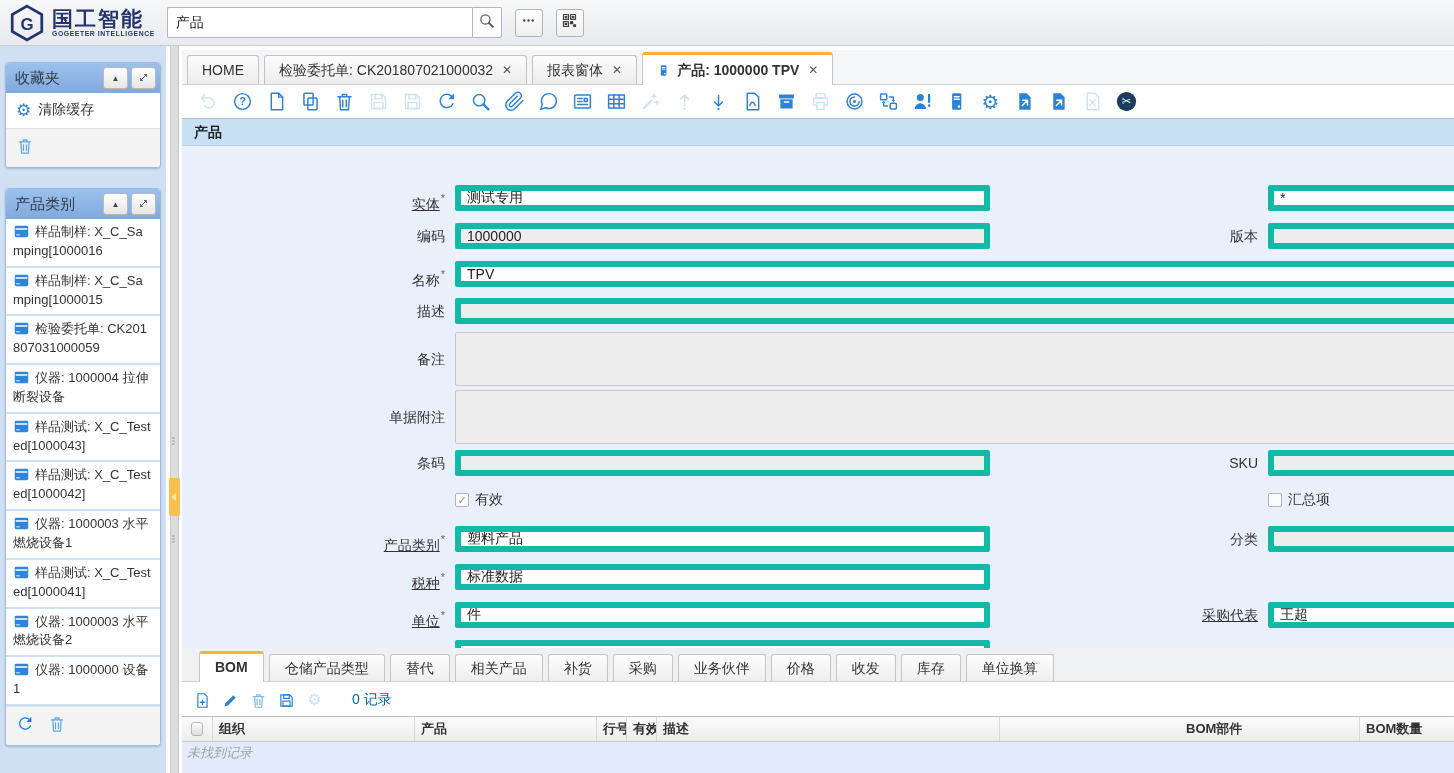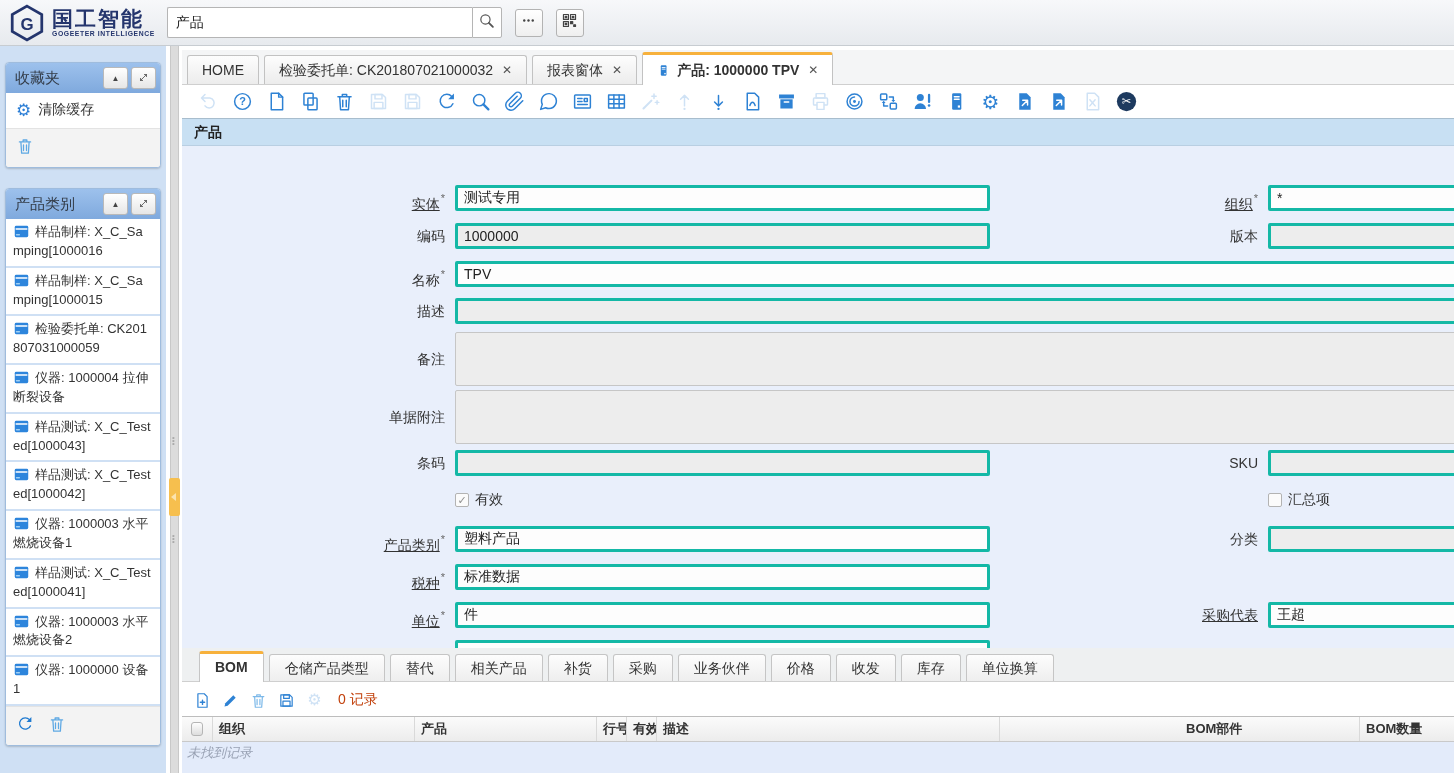--- a/index.html
+++ b/index.html
@@ -84,21 +84,21 @@
   .formhdr{position:absolute;left:0;right:0;top:72px;height:28px;background:#c8e0f3;
     border-top:1px solid #a8bdcd;border-bottom:1px solid #b9cfe2;font-weight:bold;font-size:14px;
     color:#222;line-height:26px;padding-left:12px;}
   .formbody{position:absolute;left:0;right:0;top:100px;height:502px;background:#e9effb;overflow:hidden;}
 
   .flabel{position:absolute;font-size:14px;color:#333;line-height:26px;white-space:nowrap;text-align:right;}
   .flabel.left{left:0;width:263px;}
   .flabel.right{left:880px;width:196px;}
   .lnk{text-decoration:underline;}
   .req{font-size:11px;color:#666;vertical-align:7px;margin-left:1px;}
-  .fin{position:absolute;height:26px;border:3px solid #14b8a6;border-radius:2px;background:#fdfdfd;
+  .fin{position:absolute;height:26px;border:6px solid #14b8a6;border-radius:2px;background:#fdfdfd;
     font:14px "Liberation Sans","DejaVu Sans",sans-serif;color:#222;padding:0 6px;outline:none;}
   .fin.ro{background:#ededed;}
   .fta{position:absolute;height:54px;border:1px solid #c6c6c6;border-radius:2px;background:#ededed;
     font:14px "Liberation Sans","DejaVu Sans",sans-serif;color:#222;padding:4px 6px;resize:none;outline:none;}
   .inL{left:273px;width:535px;}
   .inR{left:1086px;right:-6px;}
   .inF{left:273px;right:-6px;}
   .cbxrow{position:absolute;display:flex;align-items:center;gap:6px;font-size:14px;color:#333;height:16px;}
   .cb{width:14px;height:14px;border:1px solid #b3b3b3;background:#fbfbfb;border-radius:2px;
     display:flex;align-items:center;justify-content:center;font-size:11px;color:#8f8f8f;line-height:1;}
@@ -108,21 +108,21 @@
   .btabs{position:absolute;left:0;right:0;top:0;height:34px;background:#eef0f1;
     border-bottom:1px solid #cfcfcf;display:flex;align-items:flex-end;padding-left:17px;gap:5px;}
   .btab{height:27px;line-height:26px;padding:0 15px;background:linear-gradient(#fdfdfd,#eee);
     border:1px solid #c5c5c5;border-bottom:none;border-radius:3px 3px 0 0;font-size:14px;color:#333;white-space:nowrap;}
   .btab.active{height:31px;line-height:27px;background:#fff;border-top:3px solid #f7b13c;
     font-weight:bold;margin-bottom:-1px;}
   .btools{position:absolute;left:12px;top:40px;height:24px;display:flex;align-items:center;gap:11px;}
   .btools .ic{width:17px;height:17px;}
   .btools .ic .g{font-size:16px;}
   .ic.lite{color:#7db9e9;}
-  .rc{font-size:14px;color:#c2410c;margin-left:4px;}
+  .rc{font-size:14px;color:#0369a1;margin-left:18px;}
   .thead{position:absolute;left:0;right:0;top:68px;height:26px;display:flex;
     background:linear-gradient(#fbfbfb,#ececec);border-top:1px solid #bdbdbd;border-bottom:1px solid #c9c9c9;}
   .th{border-right:1px solid #d9d9d9;font-size:13px;font-weight:bold;color:#333;line-height:23px;
     padding-left:6px;overflow:hidden;white-space:nowrap;flex:none;}
   .th.cbcell{width:31px;display:flex;align-items:center;justify-content:center;padding-left:0;}
   .hdr-cb{width:12px;height:14px;border:1px solid #b5b5b5;border-radius:3px;background:linear-gradient(#fefefe,#ddd);}
   .tbody{position:absolute;left:0;right:0;top:94px;bottom:0;background:#e3ebfa;}
   .empty{font-size:13px;font-style:italic;color:#98a1b3;padding:2px 0 0 5px;}
 </style>
 </head>
@@ -479,21 +479,20 @@
             <text x="12" y="16.5" text-anchor="middle" font-size="13" fill="#fff" stroke="none">✂</text>
           </svg>
         </span>
       </div>
     <div class="formhdr">产品</div>
 
     <div class="formbody">
 
       <div class="flabel left" style="top:39px"><span class="lnk">实体</span><span class="req">*</span></div>
       <input class="fin inL" style="top: 39px;" value="测试专用">
-      <div class="flabel right" style="top:39px"><span class="lnk">组织</span><span class="req">*</span></div>
       <input class="fin inR" style="top: 39px;" value="*">
 
       <div class="flabel left" style="top:77px"><span>编码</span></div>
       <input class="fin ro inL" style="top: 77px;" value="1000000">
       <div class="flabel right" style="top:77px"><span>版本</span></div>
       <input class="fin ro inR" style="top: 77px;" value="">
 
       <div class="flabel left" style="top:115px"><span>名称</span><span class="req">*</span></div>
       <input class="fin inF" style="top: 115px;" value="TPV">
 

